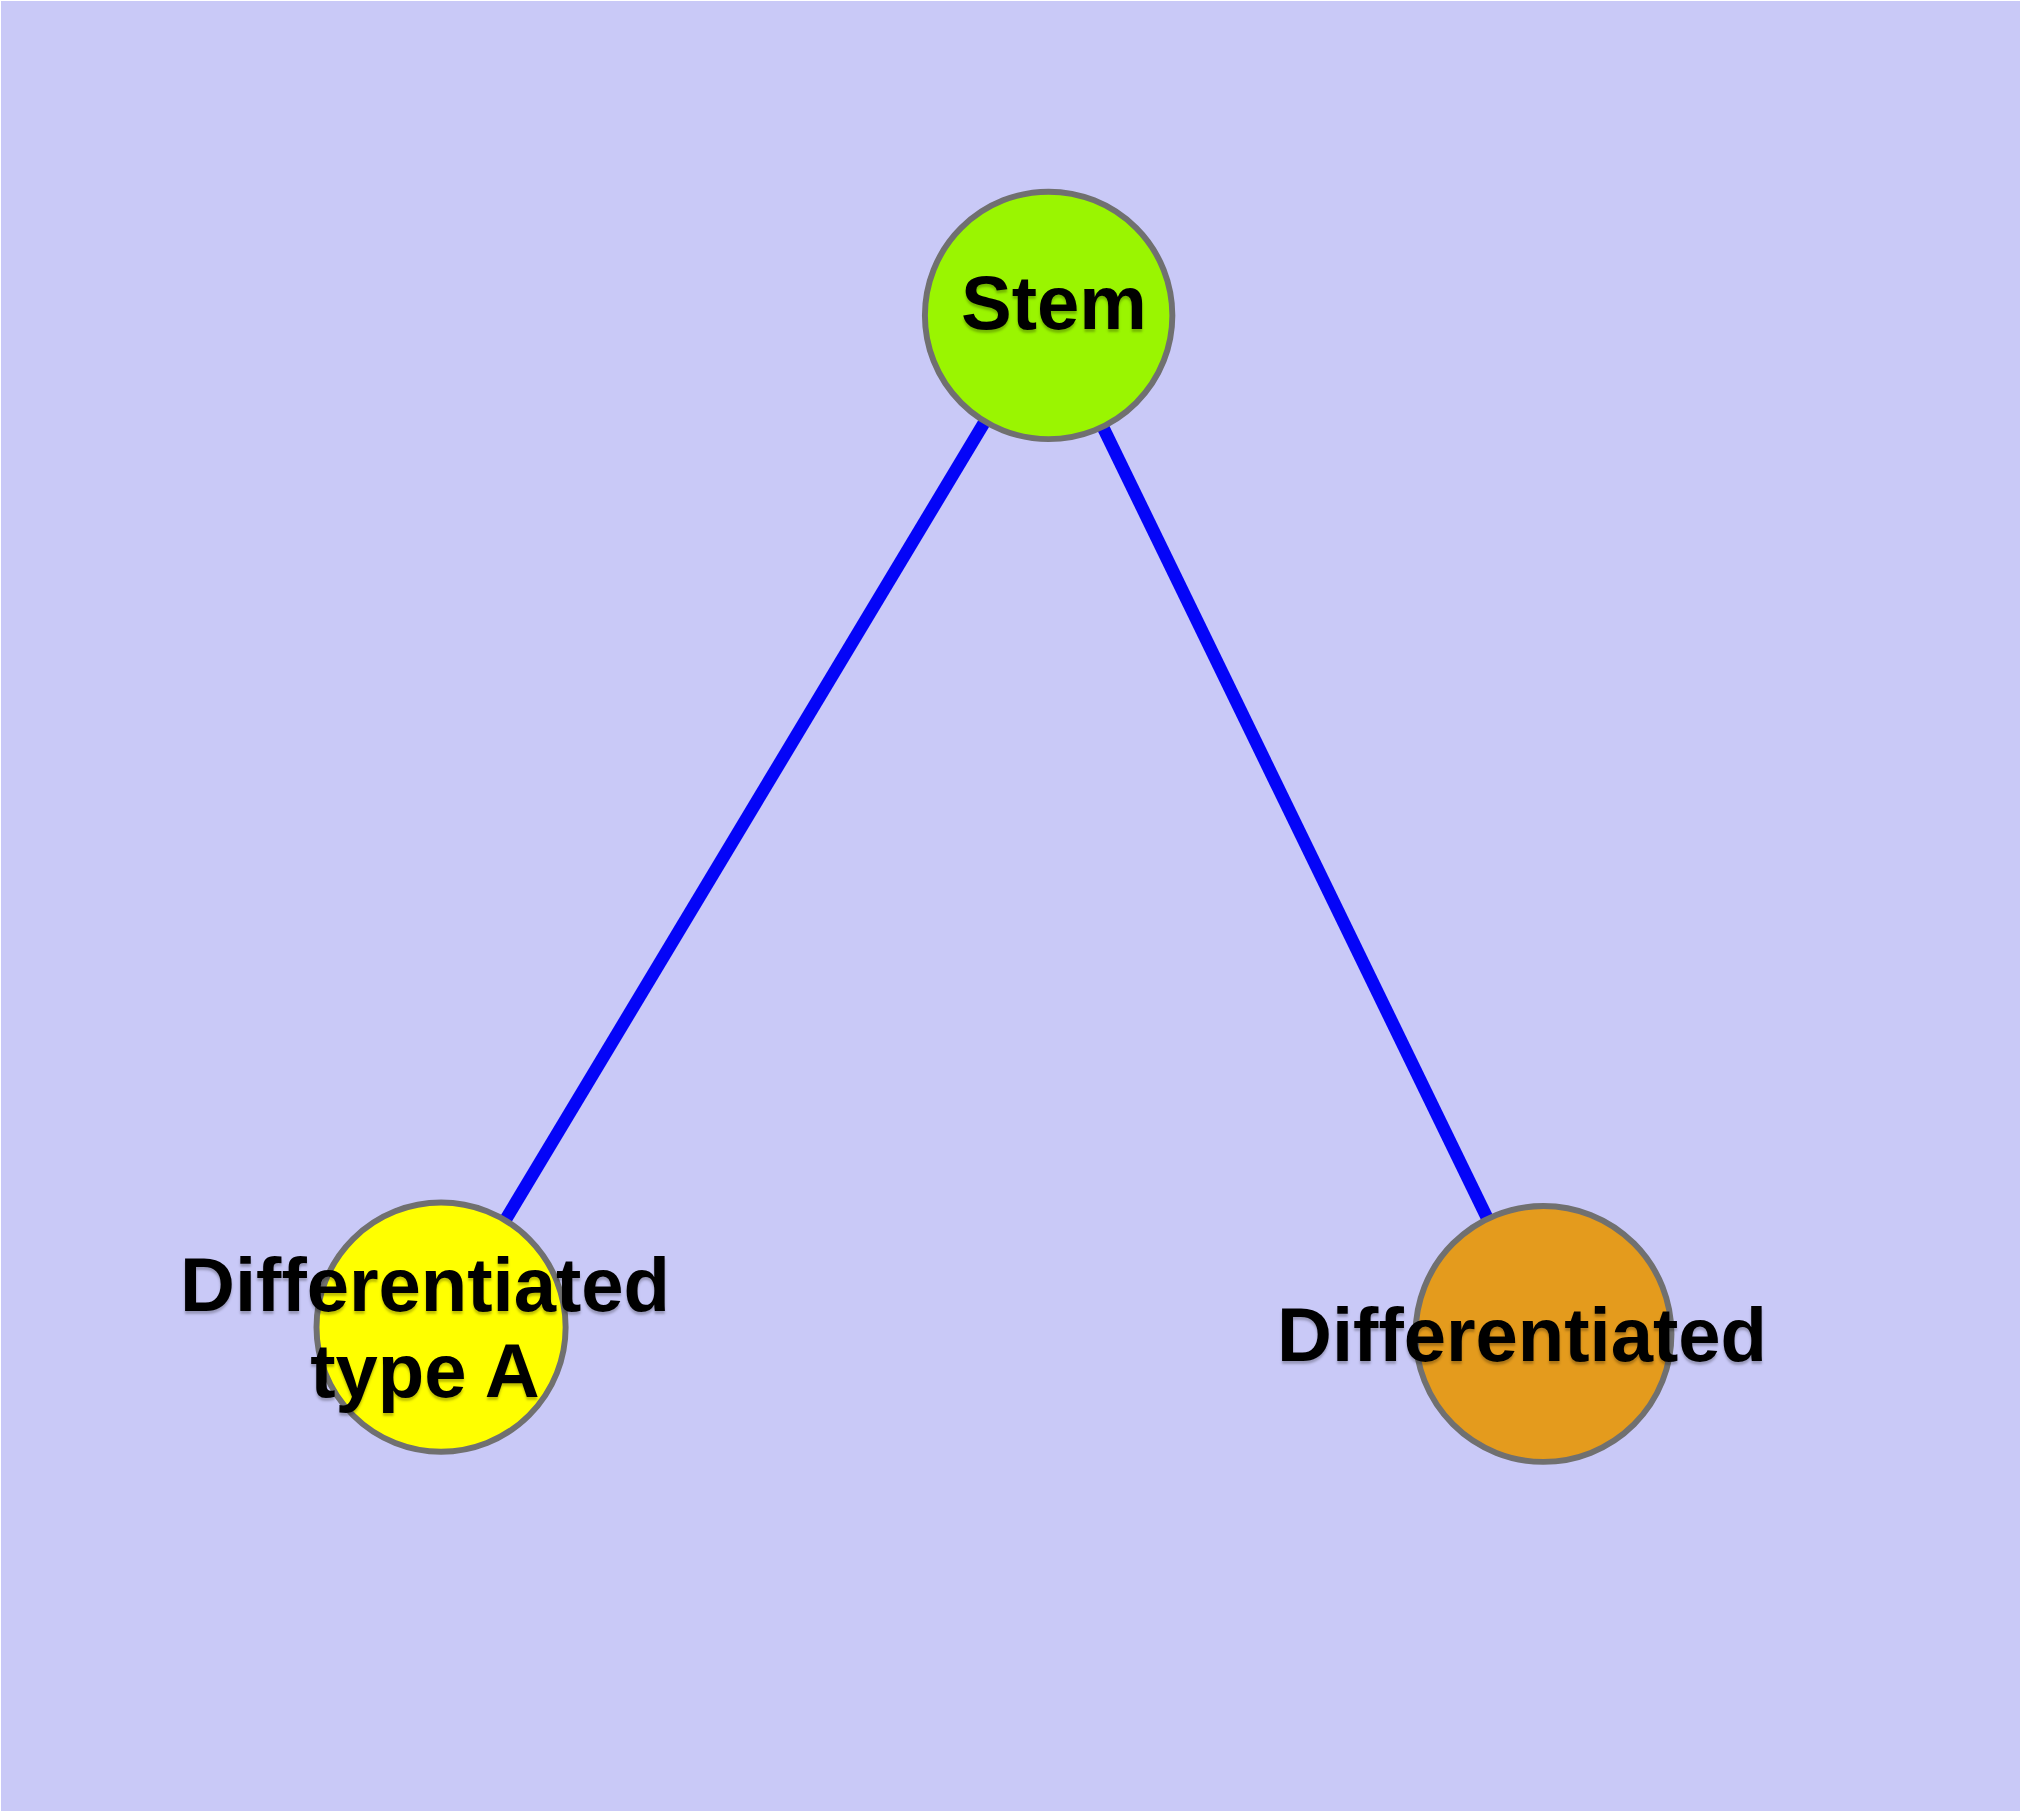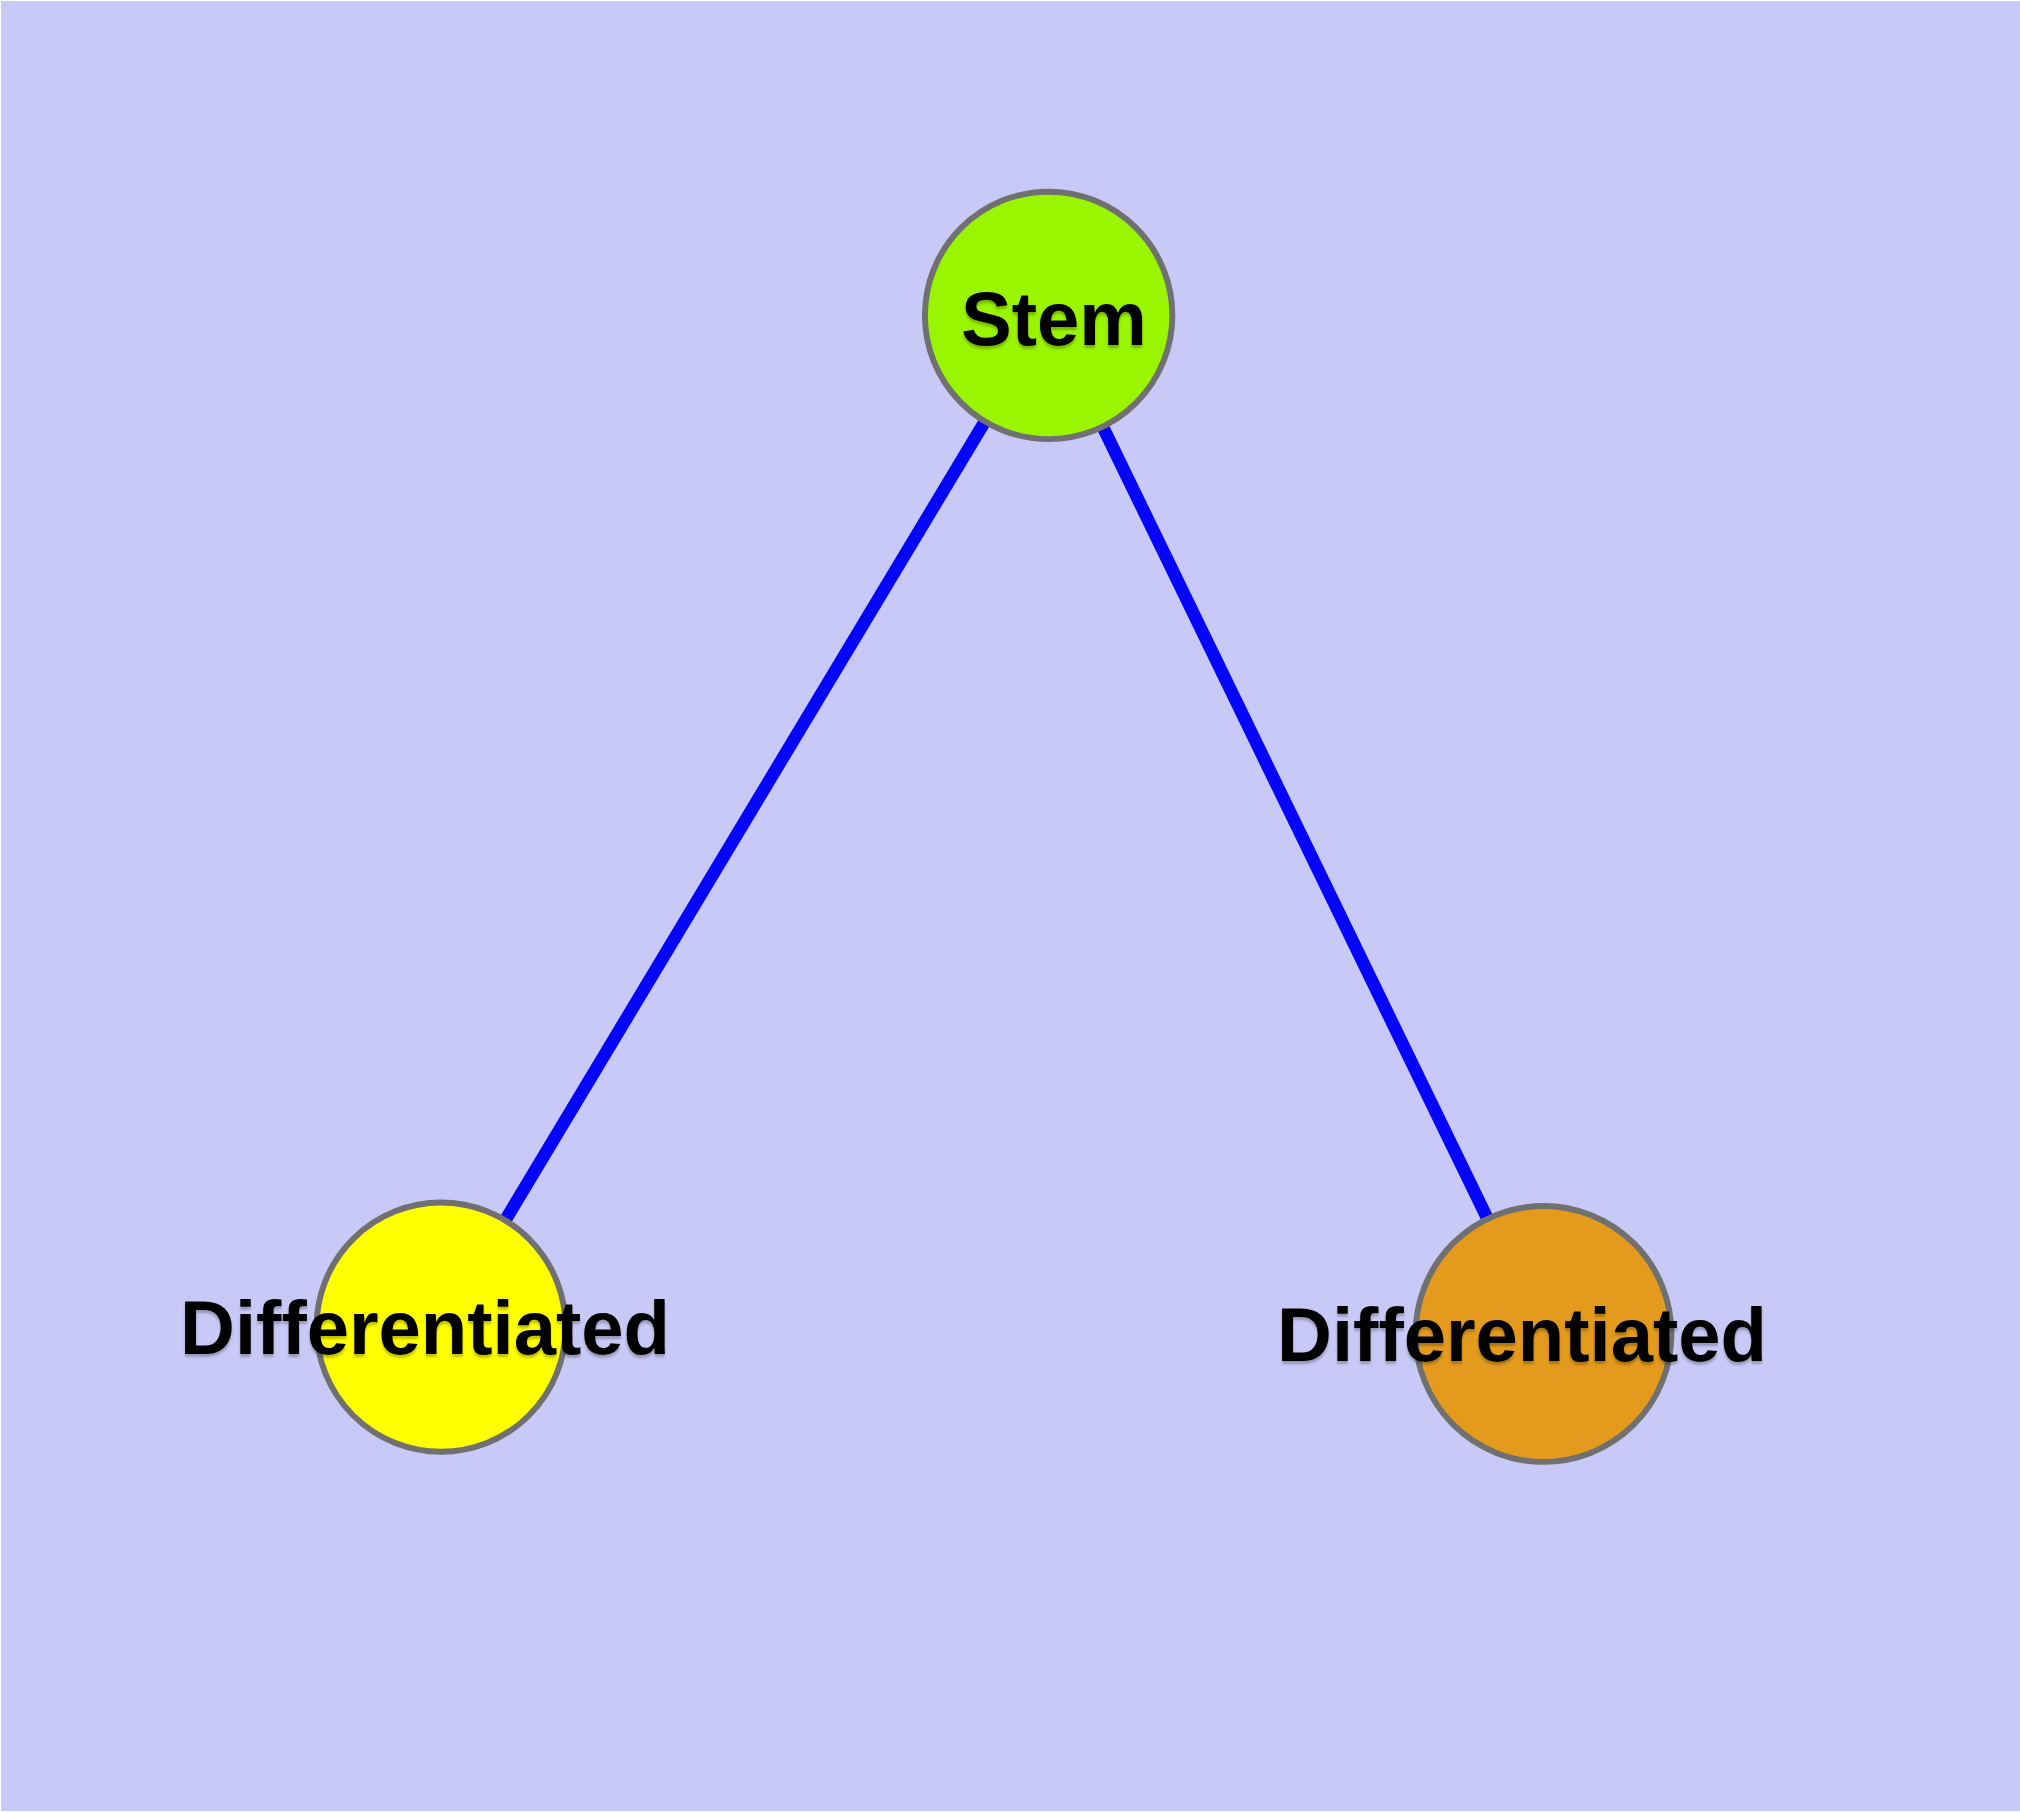--- a/index.html
+++ b/index.html
@@ -46,26 +46,27 @@
 <div class="canvas" style="background: rgb(201, 201, 247);">
 
   <svg class="graph-svg" viewBox="0 0 2382 2136" xmlns="http://www.w3.org/2000/svg">
     <line x1="1236" y1="371" x2="519" y2="1565" stroke="#0404f8" stroke-width="15"></line>
     <line x1="1236" y1="371" x2="1820" y2="1573" stroke="#0404f8" stroke-width="15"></line>
     <circle cx="1236" cy="371" r="146" fill="#9af501" stroke="#707070" stroke-width="7"></circle>
     <circle cx="519" cy="1565" r="147" fill="#ffff00" stroke="#707070" stroke-width="7"></circle>
     <circle cx="1820" cy="1573" r="151" fill="#e49b1d" stroke="#707070" stroke-width="7"></circle>
   </svg>
 
-  <div class="node-label" style="left: 1053px; top: 318px; color: rgb(0, 0, 0);">
+  <div class="node-label" style="left: 1053px; top: 302px; color: rgb(0, 0, 0);">
     <span class="line">Stem</span>
   </div>
 
   <div class="node-label" style="left: 424px; top: 1327px; color: rgb(0, 0, 0);">
     <span class="line">Differentiated</span>
+    <span class="line">type A</span>
   </div>
 
   <div class="node-label" style="left: 1521px; top: 1334px; color: rgb(0, 0, 0);">
     <span class="line">Differentiated</span>
   </div>
 
 </div>
 
 
 </body></html>

